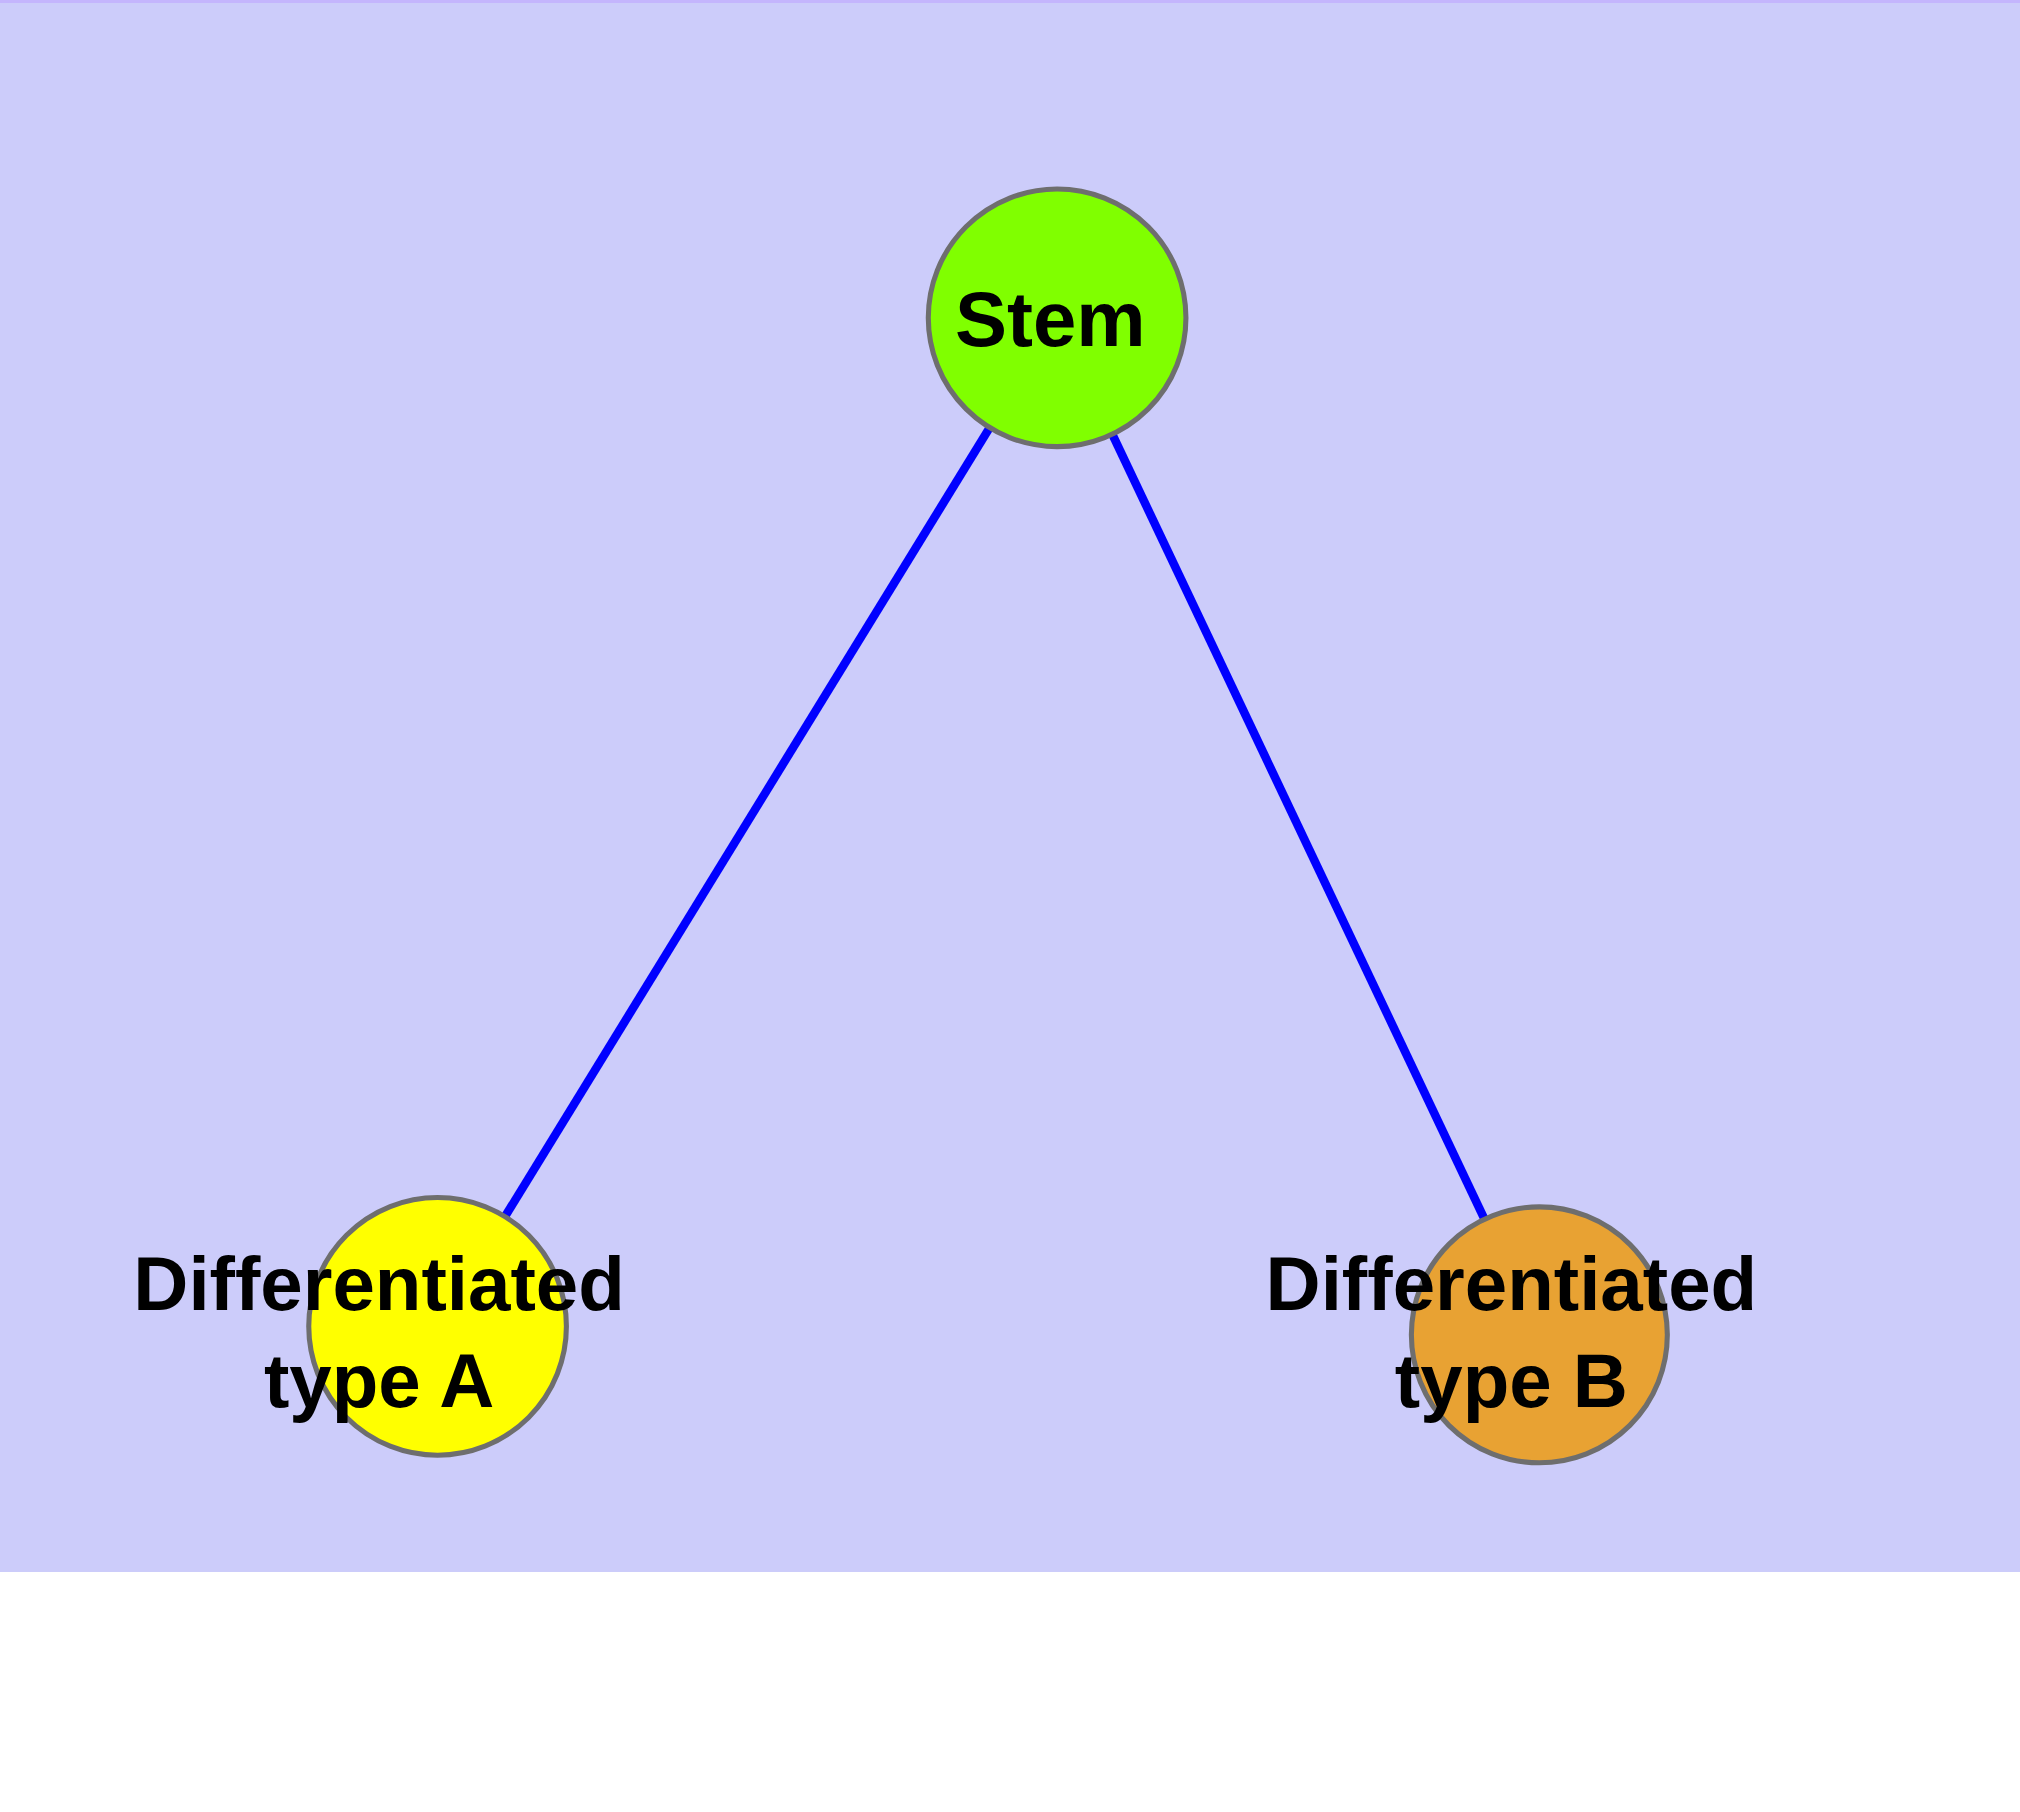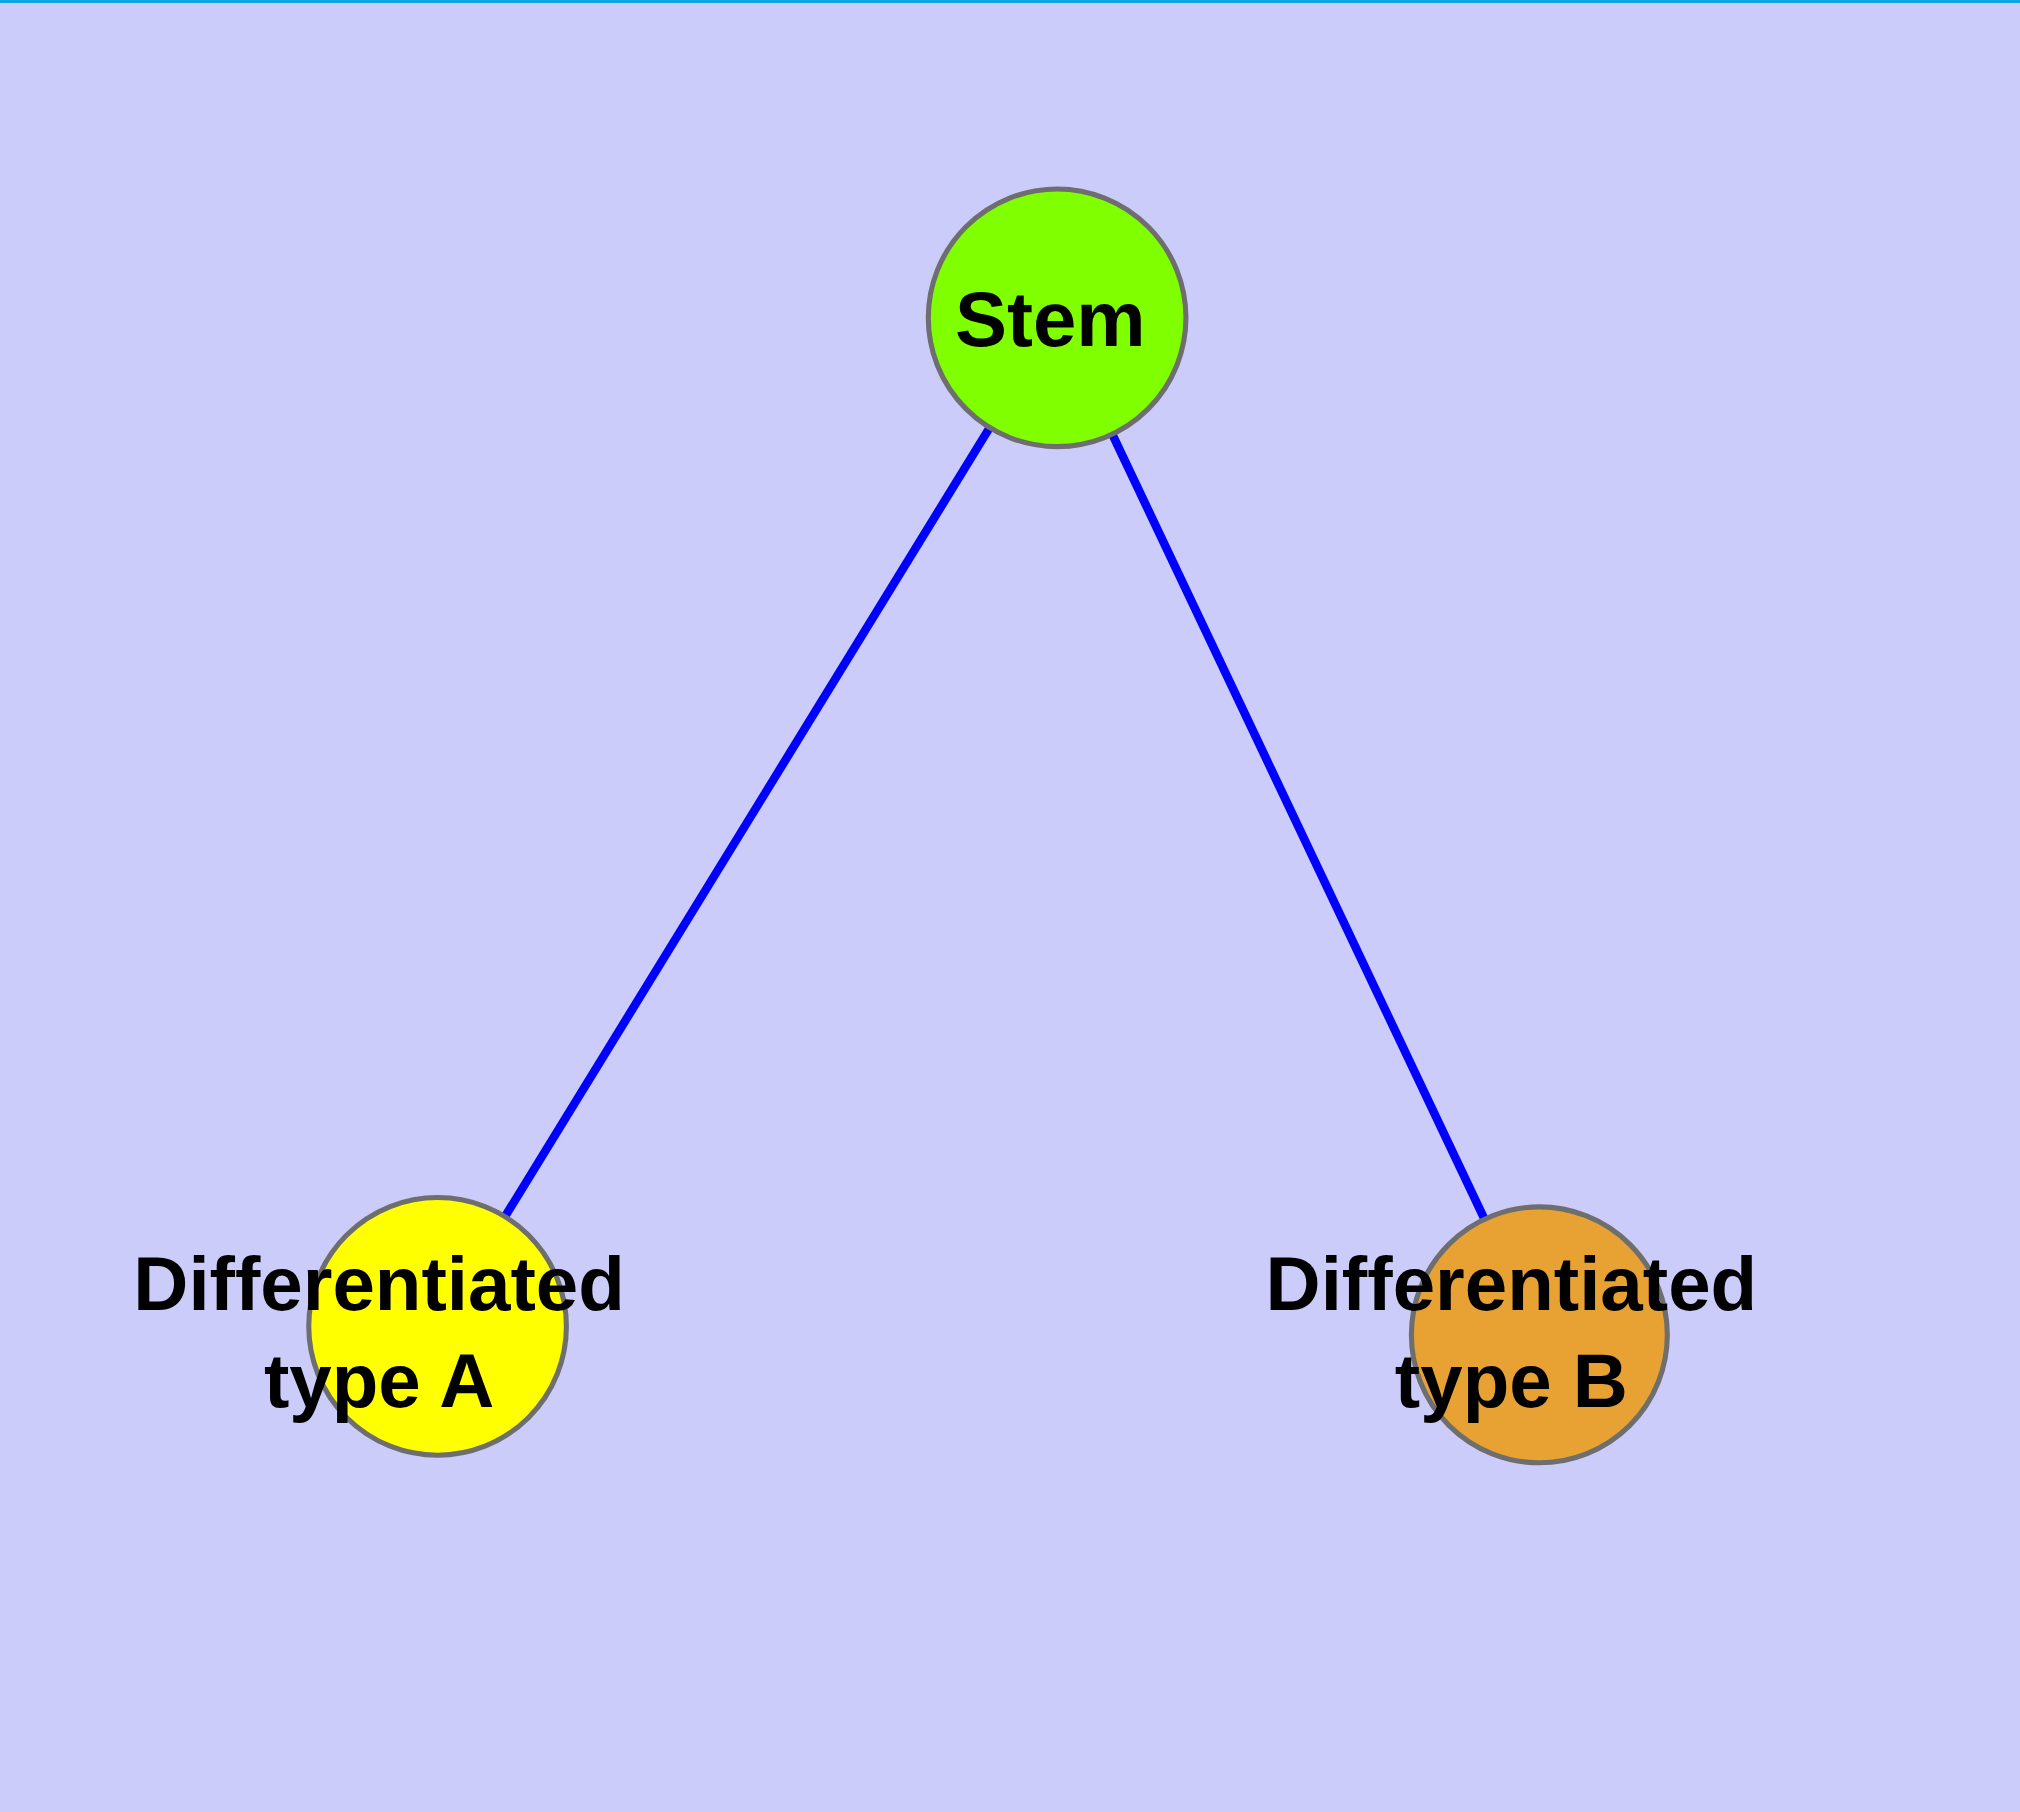--- a/index.html
+++ b/index.html
@@ -7,23 +7,23 @@
     margin: 0;
     padding: 0;
     background: #ffffff;
   }
   body {
     font-family: "Liberation Sans", sans-serif;
   }
   #canvas-wrap {
     position: relative;
     width: 2021px;
-    height: 1812px;
+    height: 1572px;
     overflow: hidden;
-    background: #0ea5e9;
+    background: #c4b5fd;
   }
   #graph-bg {
     position: absolute;
     left: 0;
     top: 3.4px;
     width: 2021px;
     height: 1809px;
     background: #ccccfa;
   }
   #graph-svg {

